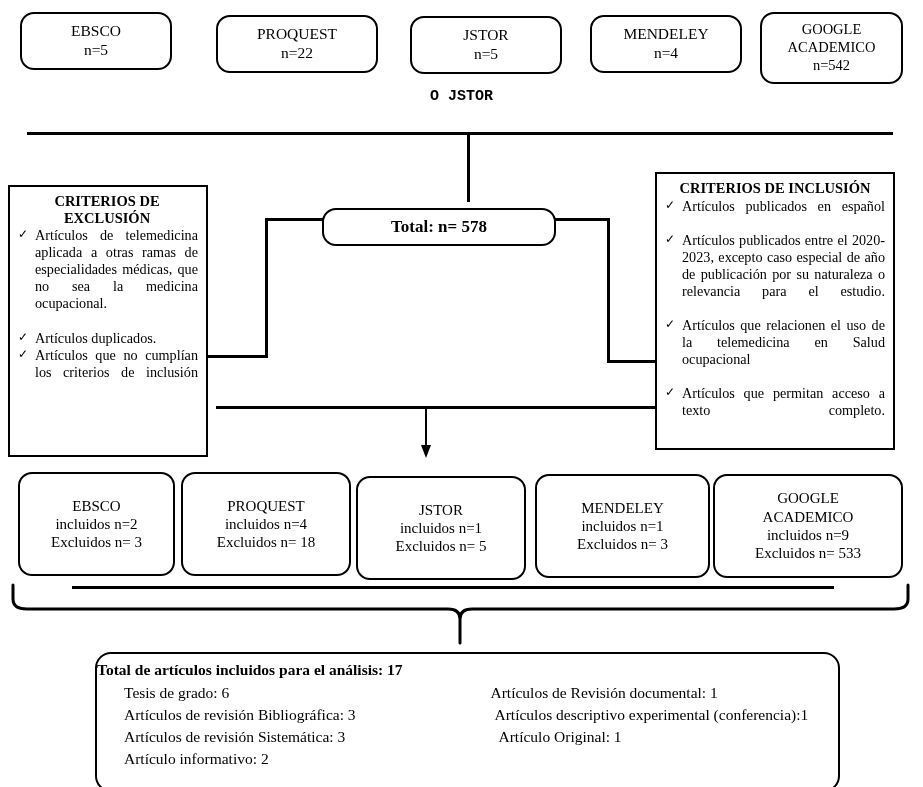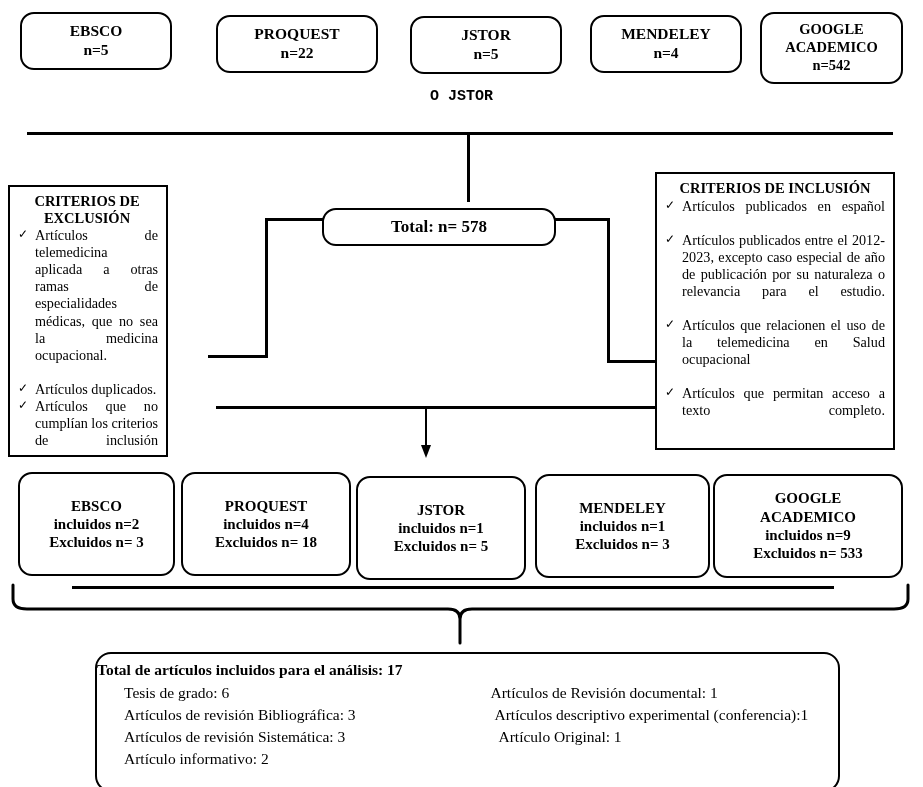--- a/index.html
+++ b/index.html
@@ -18,21 +18,21 @@
     border:2.5px solid #000;
     background:#fff;
     display:flex;
     flex-direction:column;
     align-items:center;
     justify-content:center;
     text-align:center;
     line-height:1.22;
     z-index:3;
   }
-  .rounded{border-radius:14px;font-weight:bold;}
+  .rounded{border-radius:14px;}
 
   .src-line{display:block;white-space:nowrap;}
 
   
   .r1{height:58px;font-size:15.5px;}
 
   
   #total-box{
     left:322px;top:208px;width:234px;height:38px;
     font-weight:bold;font-size:17px;border-width:2.5px;
@@ -66,21 +66,21 @@
     text-align:justify;
     text-justify:inter-word;
     margin-bottom:0px;
   }
   .crit li .tick{
     position:absolute;left:2px;top:0px;font-size:12px;line-height:1.25;
   }
   .crit li .txt{display:block;}
   .crit li .txt::after{content:"";display:inline-block;width:100%;}
 
-  #excl{left:8px;top:185px;width:160px;height:272px;}
+  #excl{left:8px;top:185px;width:200px;height:272px;}
   #incl{left:655px;top:172px;width:240px;height:278px;}
   #incl h4{text-align:center;padding-left:2px;}
 
   
   .r2{height:104px;font-size:15px;}
 
   
   #bottom-box{
     position:absolute;left:95px;top:652px;width:745px;height:140px;
     border:2.5px solid #000;border-radius:16px;background:#fff;
@@ -182,21 +182,21 @@
 
   <div class="crit" id="incl">
     <h4>CRITERIOS DE INCLUSIÓN</h4>
     <ul>
       <li>
         <span class="tick">✓</span>
         <span class="txt">Artículos publicados en español</span>
       </li>
       <li>
         <span class="tick">✓</span>
-        <span class="txt">Artículos publicados entre el 2012-2023, excepto caso especial de año de publicación por su naturaleza o relevancia para el estudio.</span>
+        <span class="txt">Artículos publicados entre el 2020-2023, excepto caso especial de año de publicación por su naturaleza o relevancia para el estudio.</span>
       </li>
       <li>
         <span class="tick">✓</span>
         <span class="txt">Artículos que relacionen el uso de la telemedicina en Salud ocupacional</span>
       </li>
       <li>
         <span class="tick">✓</span>
         <span class="txt">Artículos que permitan acceso a texto completo.</span>
       </li>
     </ul>

